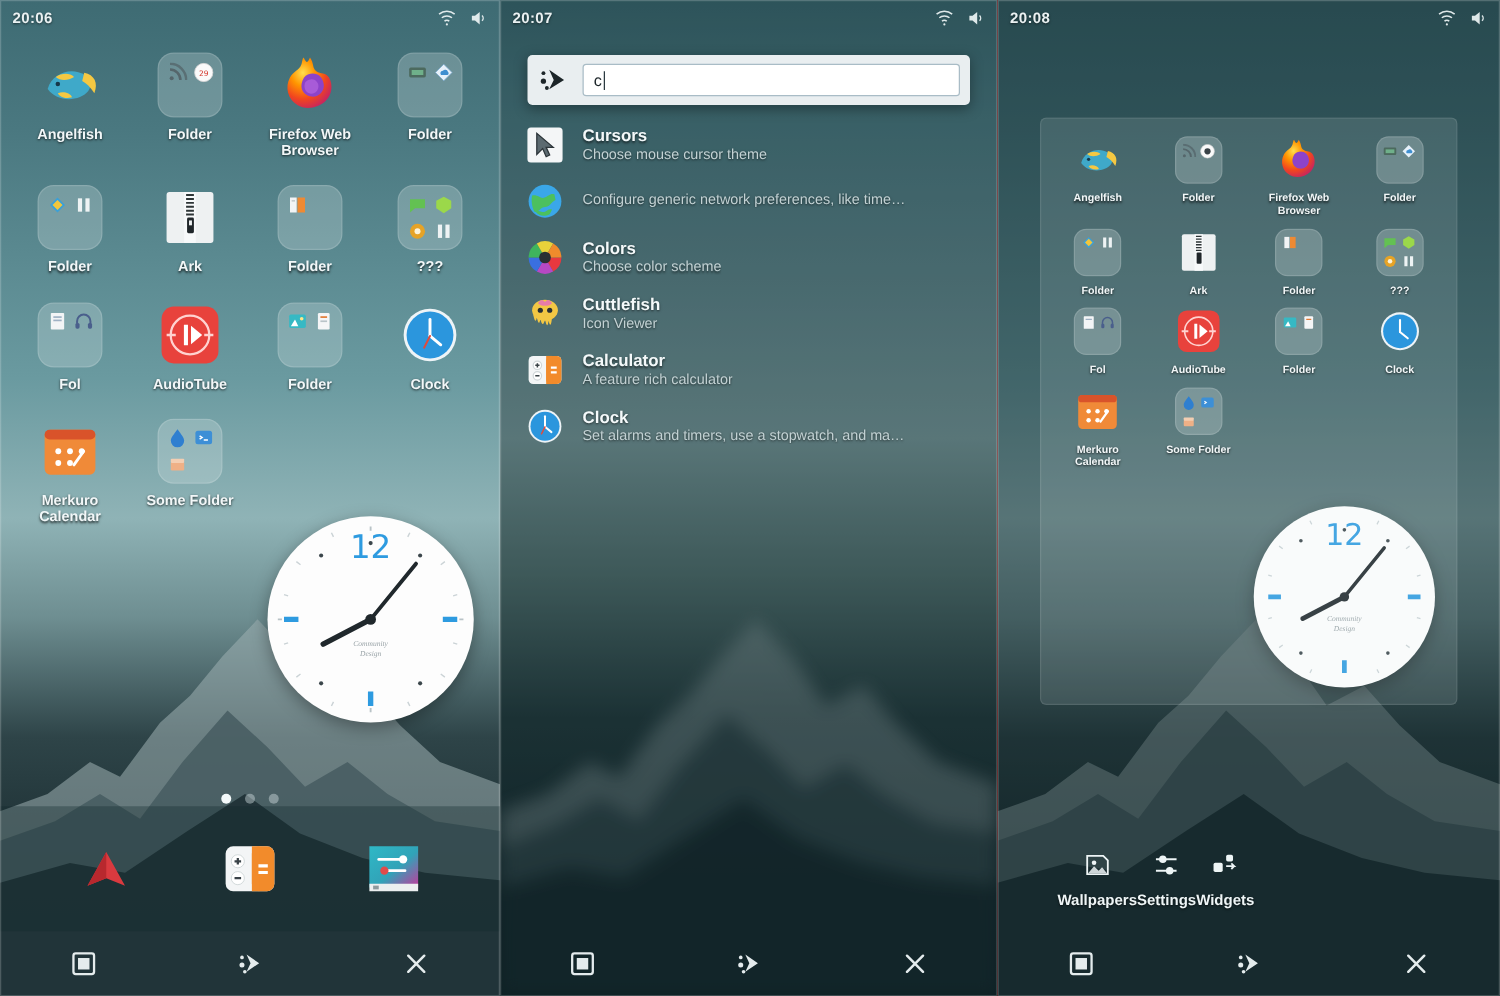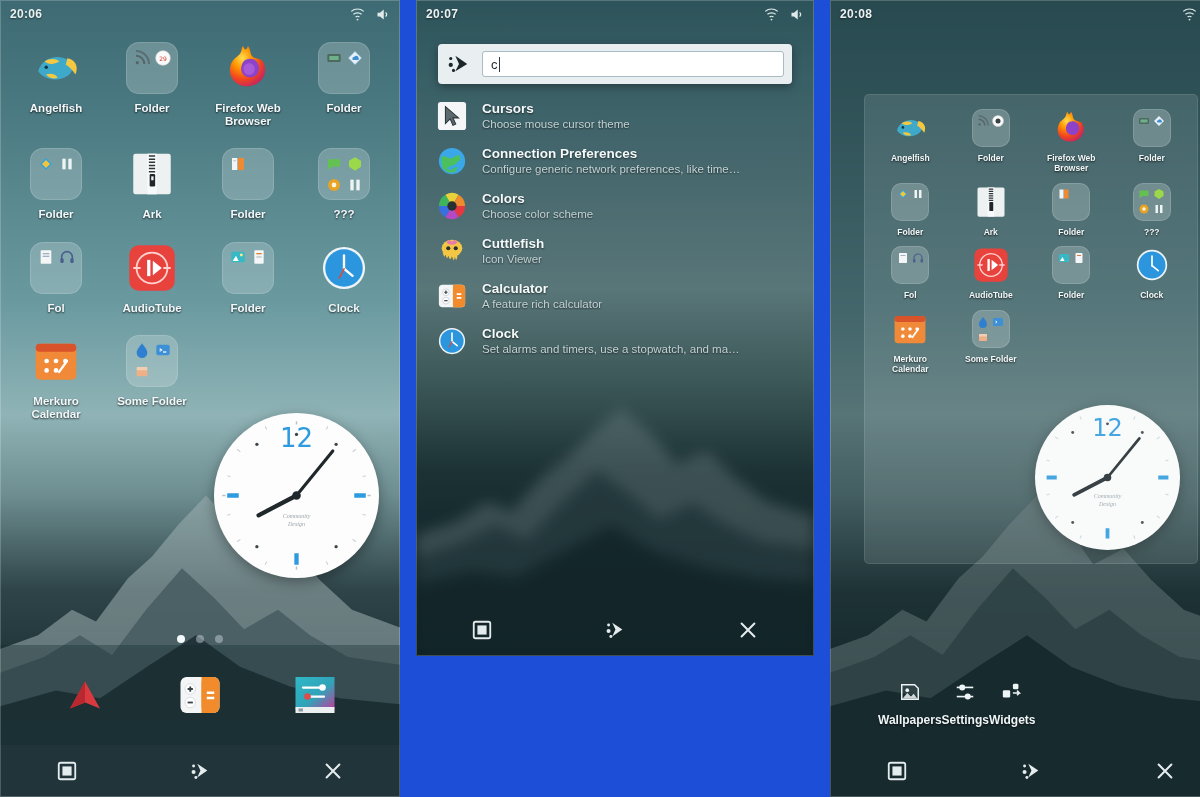--- a/index.html
+++ b/index.html
@@ -1,21 +1,21 @@
 <!DOCTYPE html>
 <html><head>
 <meta charset="utf-8">
 <style>
   html,body{margin:0;padding:0;background:#ffffff;}
   body{width:1200px;height:797px;font-family:"Liberation Sans",sans-serif;overflow:hidden;}
-  .stage{position:relative;width:1200px;height:797px;background:#1d4ed8;display:flex;gap:16px;}
+  .stage{position:relative;width:1200px;height:797px;background:#b91c1c;display:flex;gap:0;}
 
   .panel{position:relative;overflow:hidden;flex:0 0 auto;}
   .panel.p1{width:400px;height:797px;}
-  .panel.p2{width:398px;height:656px;}
+  .panel.p2{width:398px;height:797px;}
   .panel.p3{width:402px;height:797px;}
 
   
   .wall{position:absolute;inset:0;
         background:
           linear-gradient(180deg,#3e6b73 0%,#4a7880 13%,#6a9aa0 38%,#8fb3b6 52%,#6e8e91 62%,#2e4448 74%,#1d3034 86%,#16272b 100%);
   }
   .wall .mtn{position:absolute;left:0;right:0;bottom:0;height:42%;}
   .wall .mtn svg{display:block;width:100%;height:100%;}
 
@@ -552,21 +552,20 @@
 
       <div class="res">
         <span class="ricon">
           <svg viewBox="0 0 32 32" width="30" height="30">
               <circle cx="16" cy="16" r="14" fill="#3aa7e8"></circle>
             <path d="M5 11 c5-1 7 3 10 2 c4-1 5-4 9-3 l1 5 c-4 2-5 6-9 6 c-4 0-5 5-9 4 c-2-4-3-10-2-14 Z" fill="#4cc05e"></path>
             <path d="M8 25 c3-2 5 1 8 0 c2-1 3-3 6-2 l-2 4 c-4 2-9 2-12-2 Z" fill="#4cc05e"></path>
           </svg>
         </span>
         <span class="rtxt">
-          <span class="rname">Connection Preferences</span>
           <span class="rdesc">Configure generic network preferences, like time…</span>
         </span>
       </div>
 
       <div class="res">
         <span class="ricon">
           <svg viewBox="0 0 32 32" width="30" height="30">
             <g transform="translate(16,16)">
               <path d="M0 0 L14 0 A14 14 0 0 1 7 12 Z" fill="#e8383f"></path>
               <path d="M0 0 L7 12 A14 14 0 0 1 -7 12 Z" fill="#b648c4"></path>

